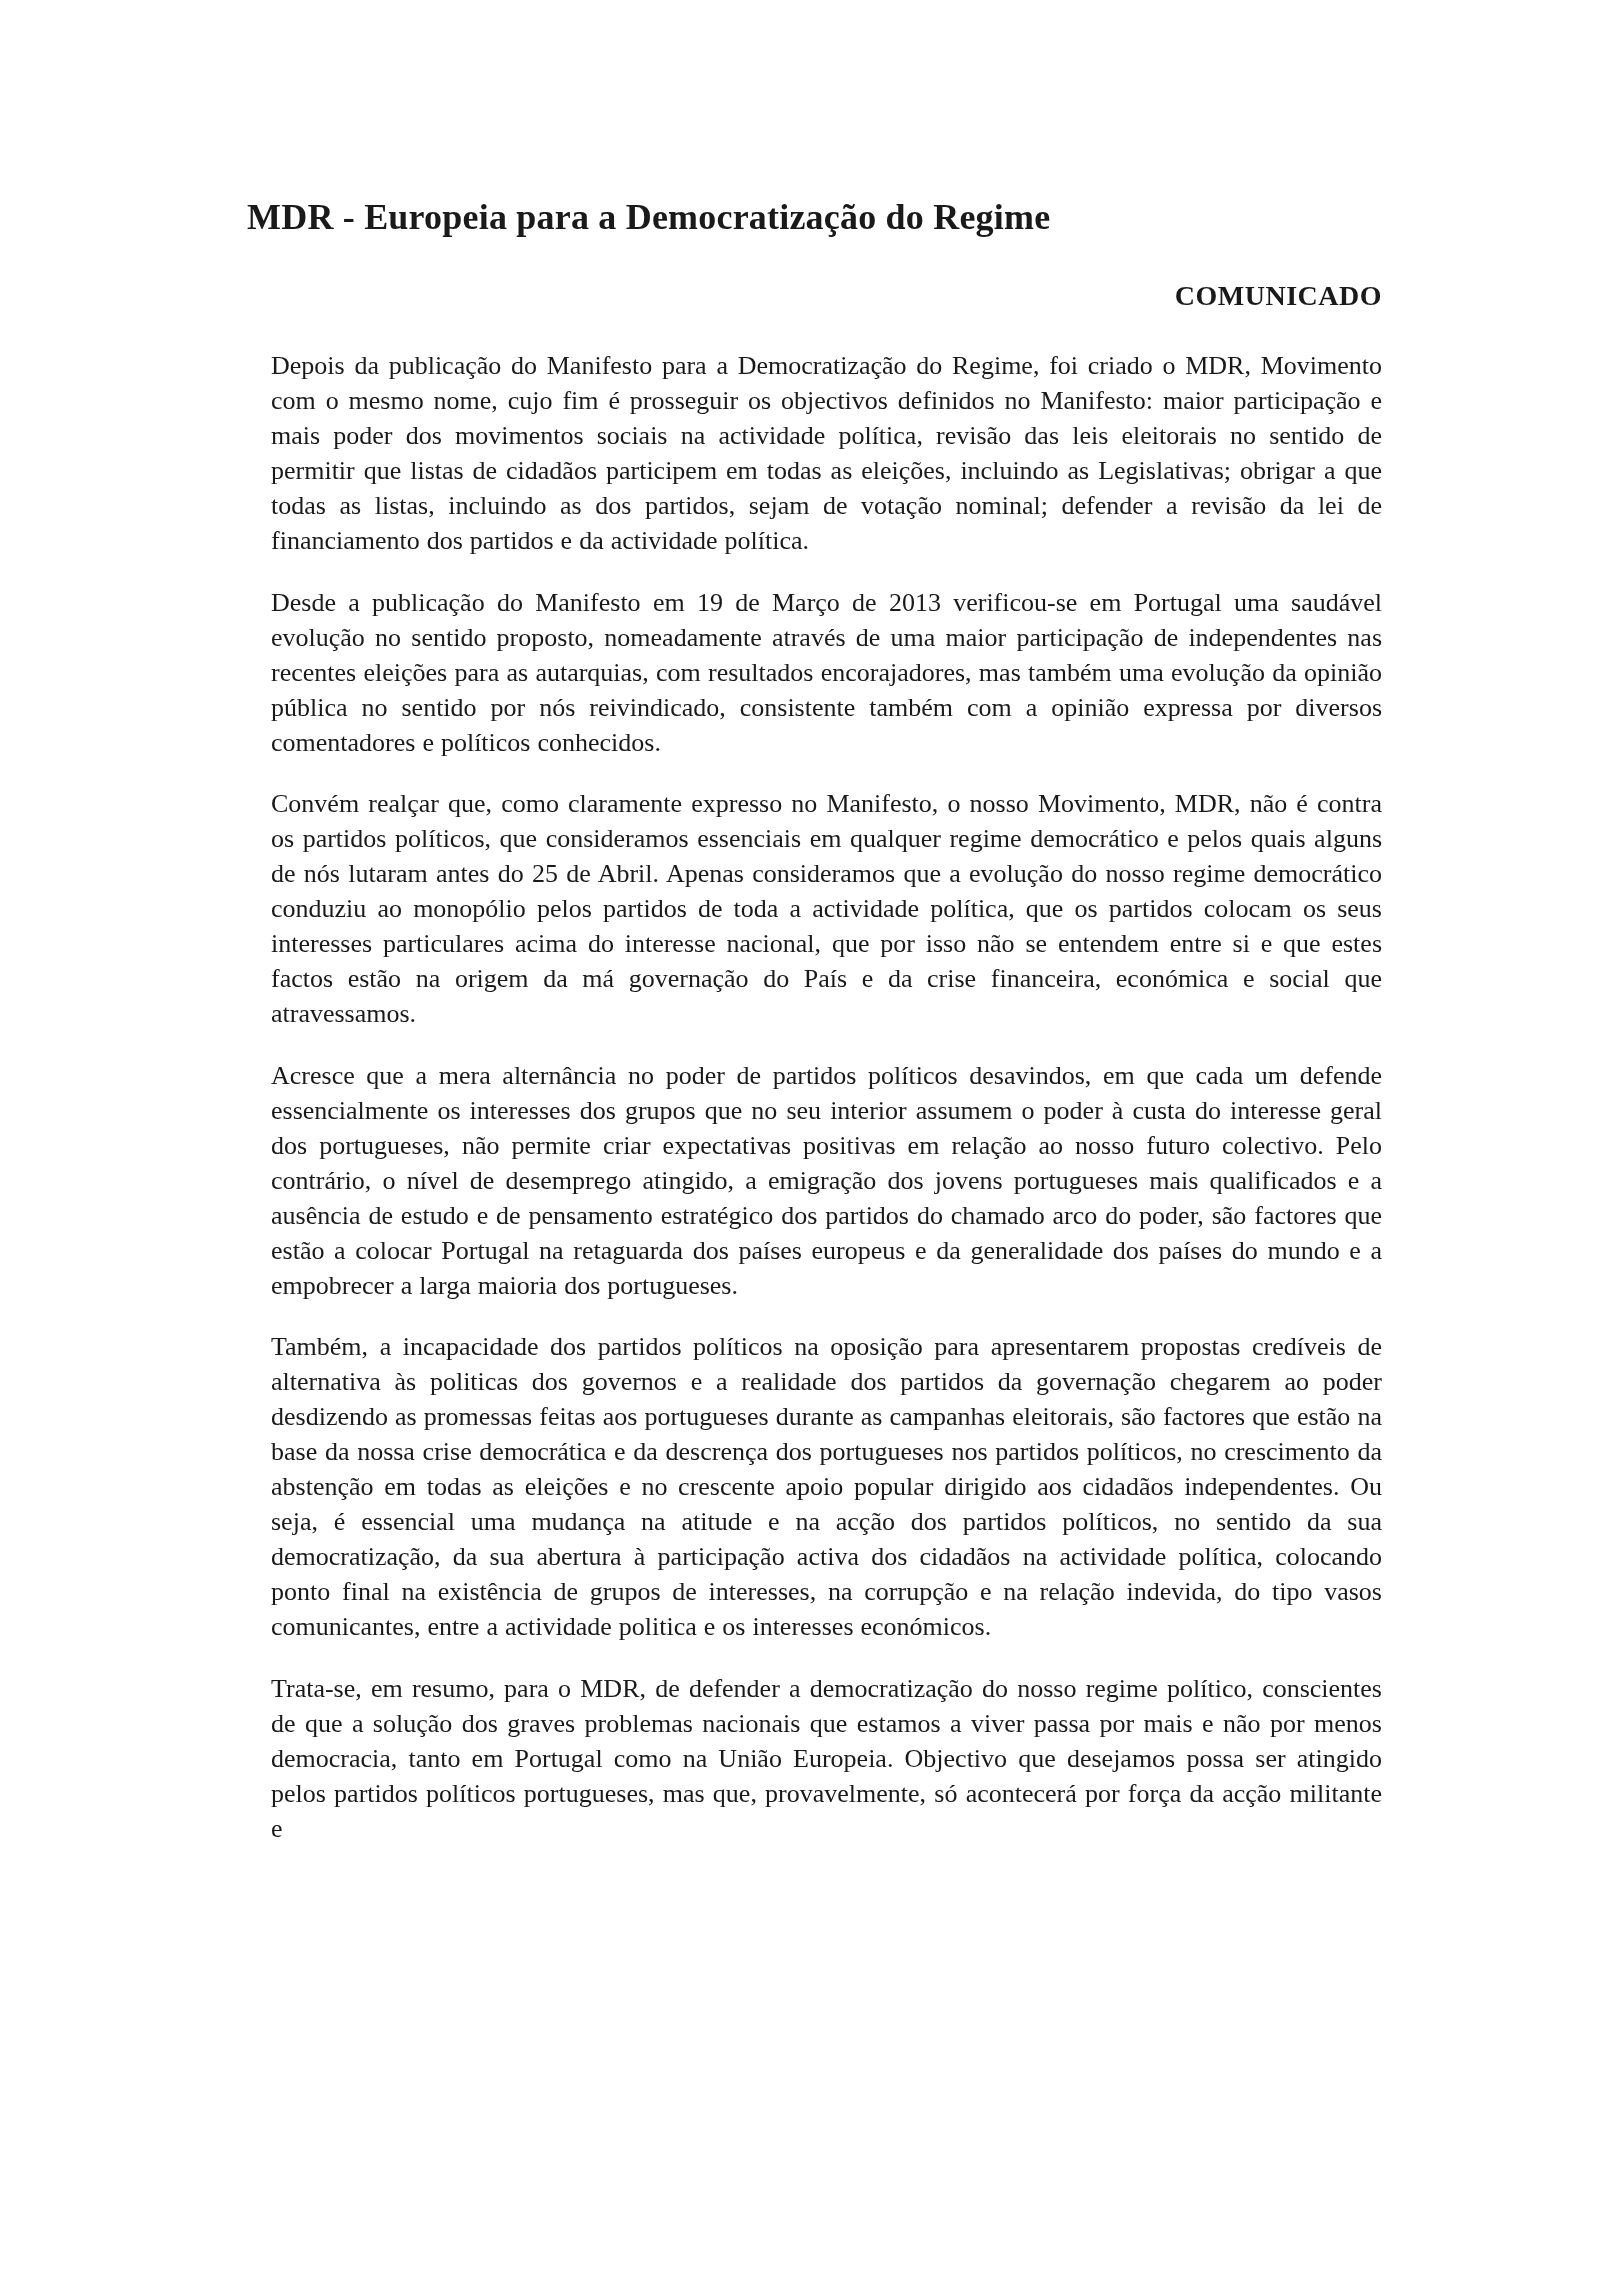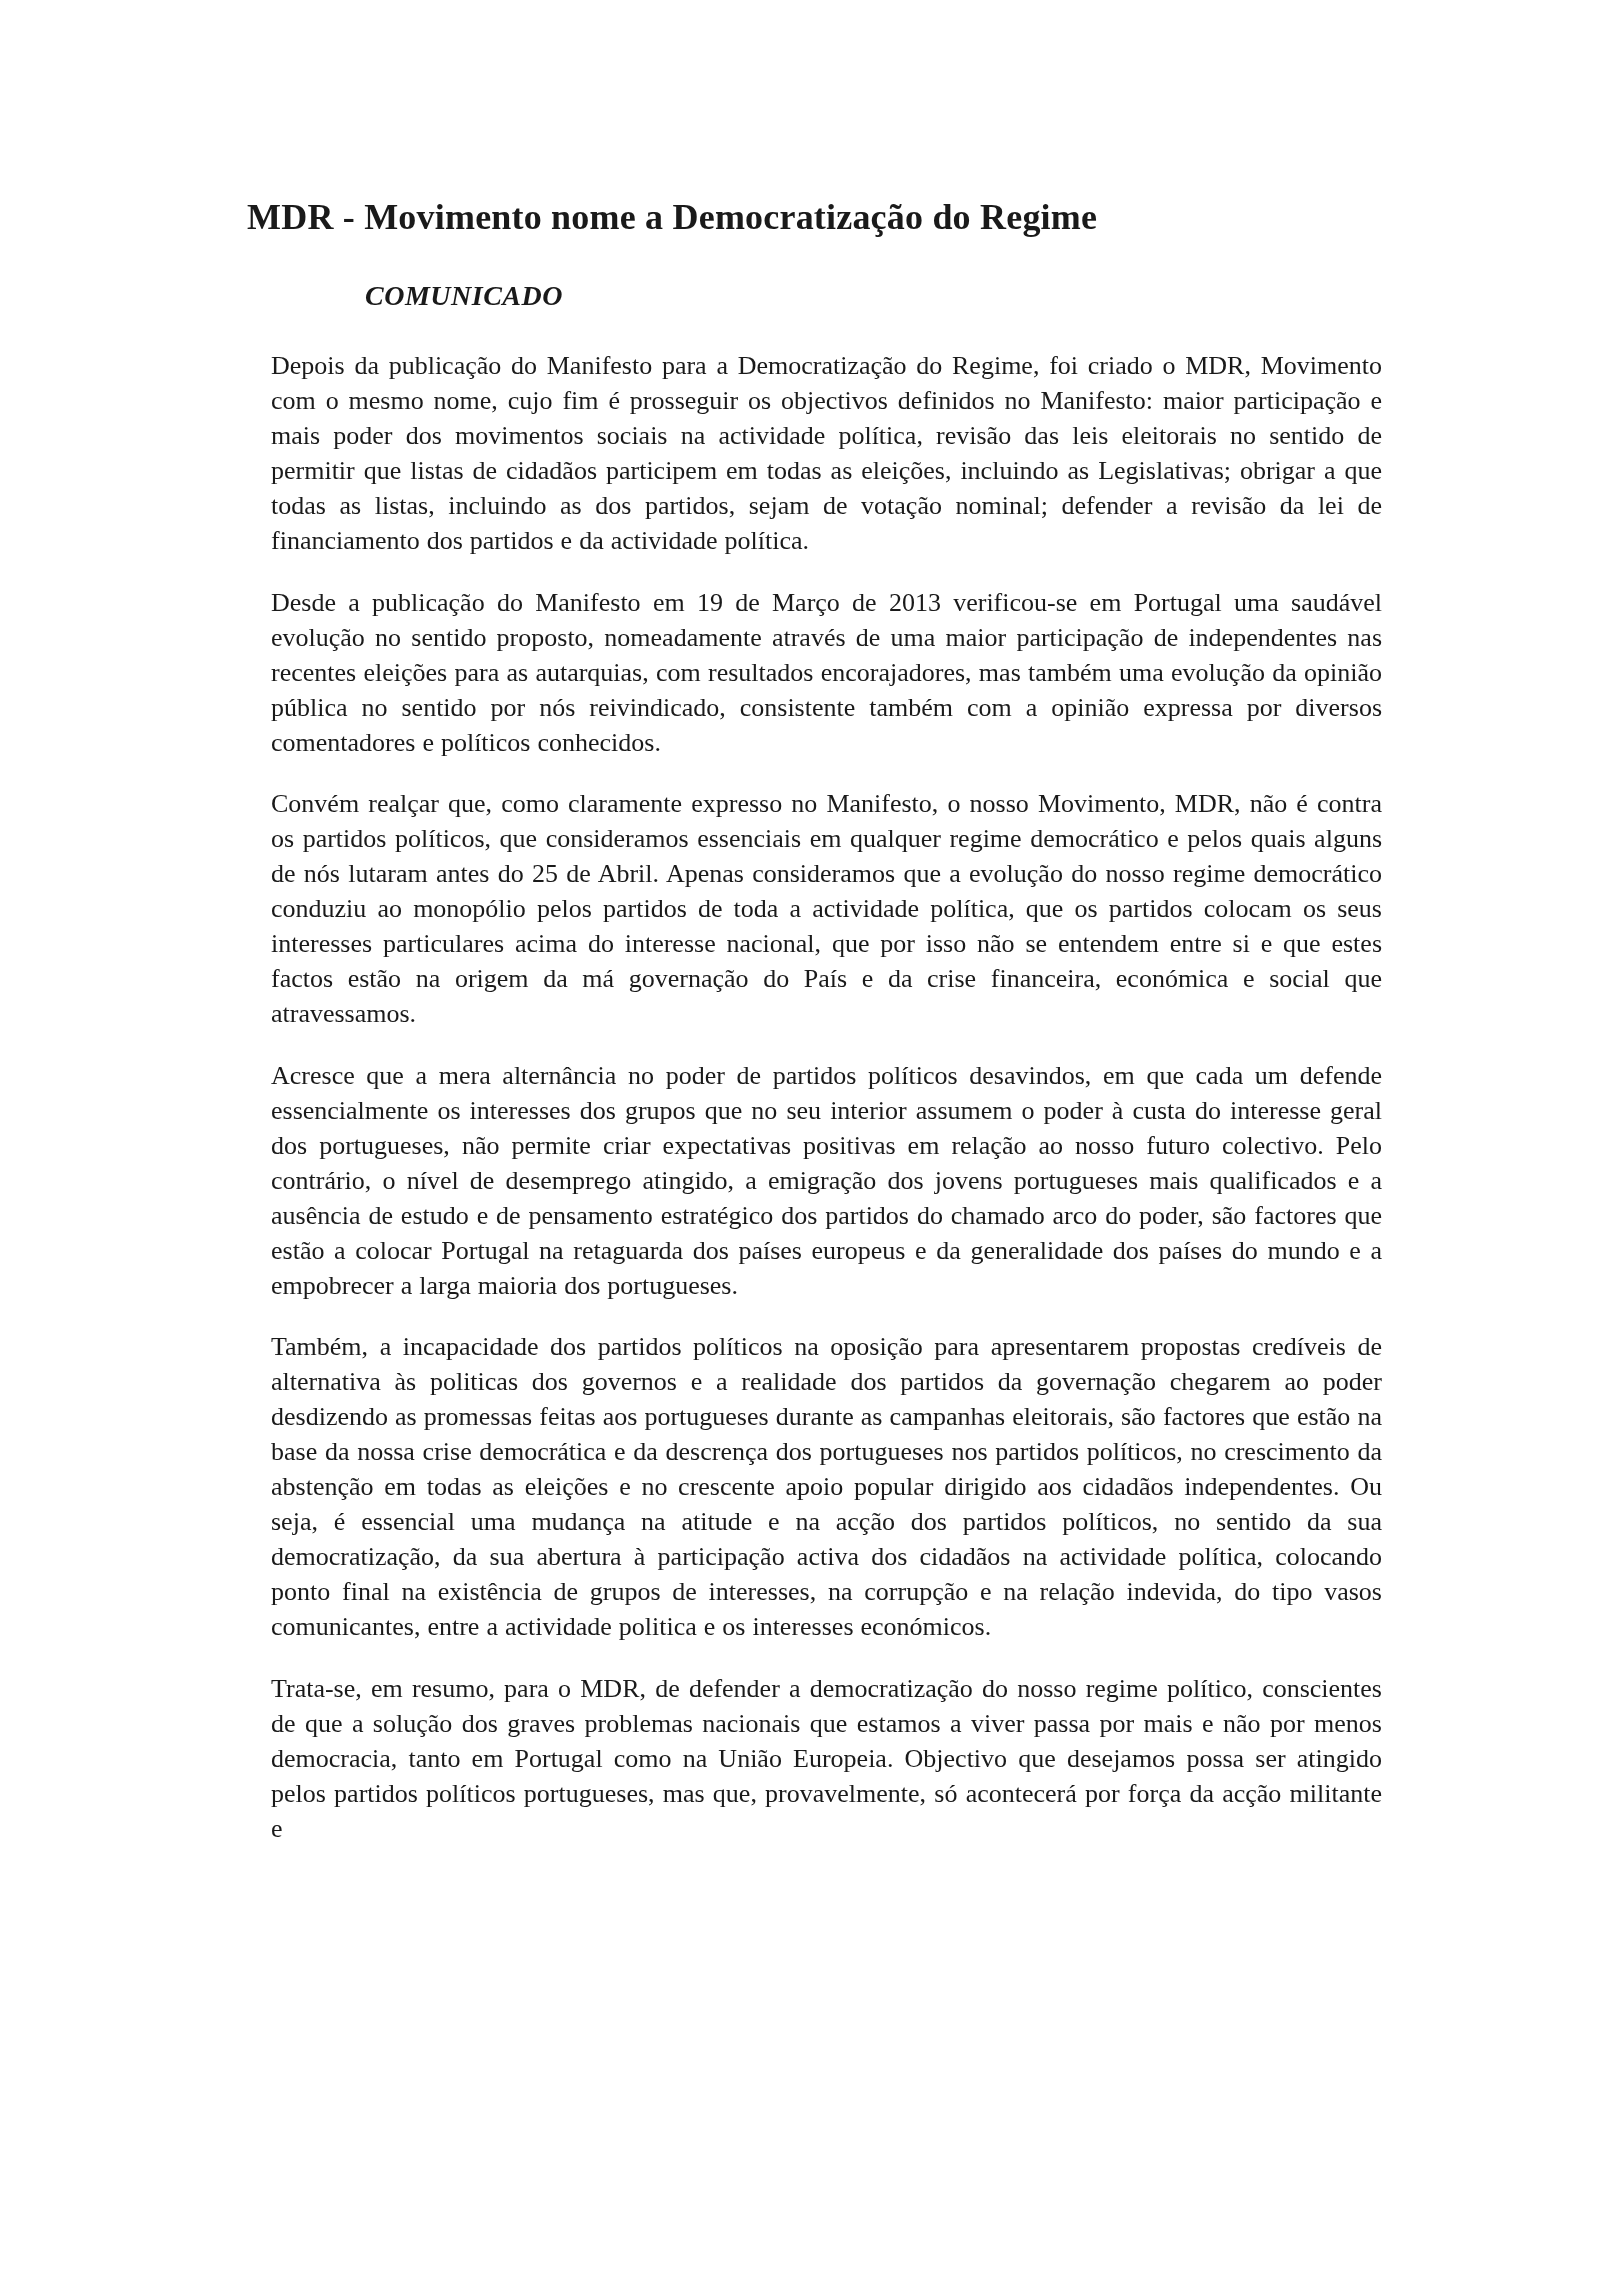--- a/index.html
+++ b/index.html
@@ -27,25 +27,24 @@
     font-size: 36px;
     line-height: 47px;
     margin: 0;
     letter-spacing: 0.2px;
   }
   .subtitle {
     font-family: "Liberation Serif", serif;
     font-weight: bold;
     font-size: 28px;
     line-height: 39px;
-    text-align: left;
+    text-align: right;
     margin: 35px 0 0 0;
     letter-spacing: 0.5px;
     padding-left: 118px;
-    font-style: italic;
   }
   .body {
     margin-top: 33px;
     margin-left: 24px;
   }
   .para {
     font-size: 26px;
     line-height: 35px;
     text-align: justify;
     margin: 0 0 26.5px 0;
@@ -53,21 +52,21 @@
   }
   .para.last {
     text-align: justify;
     text-align-last: justify;
   }
 </style>
 </head>
 <body>
 
 <div class="page">
-  <h1 class="title">MDR - Movimento nome a Democratização do Regime</h1>
+  <h1 class="title">MDR - Europeia para a Democratização do Regime</h1>
   <h2 class="subtitle">COMUNICADO</h2>
   <div class="body">
     <p class="para">Depois da publicação do Manifesto para a Democratização do Regime, foi criado o MDR, Movimento com o mesmo nome,  cujo fim é prosseguir os objectivos definidos no Manifesto: maior participação e mais poder dos movimentos sociais na actividade política, revisão das leis eleitorais no sentido de permitir  que listas de cidadãos participem em todas as eleições, incluindo as Legislativas; obrigar a que todas as listas, incluindo as dos partidos, sejam de votação nominal; defender a revisão da lei de financiamento dos partidos e da actividade política.</p>
     <p class="para">Desde a publicação do Manifesto em 19 de Março de 2013 verificou-se em Portugal uma saudável evolução no sentido proposto, nomeadamente através de uma maior participação de independentes nas recentes eleições para as autarquias, com resultados encorajadores, mas também uma evolução da opinião pública no sentido por nós reivindicado, consistente também com a opinião expressa por diversos  comentadores e políticos conhecidos.</p>
     <p class="para">Convém realçar que, como claramente expresso no Manifesto, o nosso Movimento, MDR, não é contra os partidos políticos, que consideramos essenciais em qualquer regime democrático e pelos quais alguns de nós lutaram antes do 25 de Abril. Apenas consideramos que a evolução do nosso regime democrático conduziu ao monopólio pelos partidos de toda a actividade política, que os partidos colocam os seus interesses particulares acima do interesse nacional, que por isso não se entendem entre si e que estes factos estão na origem da má governação do País e da crise financeira, económica e social que atravessamos.</p>
     <p class="para">Acresce que a mera alternância no poder de partidos políticos desavindos, em que cada um  defende essencialmente os interesses dos grupos que no seu interior assumem o poder à custa do interesse geral dos portugueses, não permite criar expectativas positivas em relação ao nosso futuro colectivo. Pelo contrário, o nível de desemprego atingido, a emigração dos jovens portugueses mais qualificados e a ausência de estudo e de pensamento estratégico dos partidos do chamado arco do poder, são factores que estão a colocar Portugal na retaguarda dos países europeus e da generalidade dos países do mundo e a empobrecer a larga maioria dos portugueses.</p>
     <p class="para">Também, a incapacidade dos partidos políticos na oposição para apresentarem propostas credíveis de alternativa às politicas dos governos e a realidade dos partidos da governação chegarem ao poder desdizendo as promessas feitas aos portugueses durante as campanhas eleitorais, são factores que estão na base da nossa crise democrática e da descrença dos portugueses nos partidos políticos, no crescimento da abstenção em todas as eleições e no crescente apoio popular dirigido aos cidadãos independentes. Ou seja, é essencial uma mudança na atitude e na acção dos partidos políticos,  no sentido da sua democratização, da sua abertura à participação activa dos cidadãos na actividade política, colocando ponto final na existência de grupos de interesses, na corrupção e na relação indevida, do tipo vasos comunicantes, entre a actividade politica e os interesses económicos.</p>
     <p class="para last">Trata-se, em resumo, para o  MDR, de defender a democratização do nosso regime político, conscientes de que a solução dos graves problemas nacionais que estamos a viver passa por mais e não por menos democracia, tanto em Portugal como na União Europeia. Objectivo que desejamos possa ser atingido pelos partidos políticos portugueses, mas que, provavelmente, só acontecerá por força da acção militante e</p>
   </div>
 </div>

